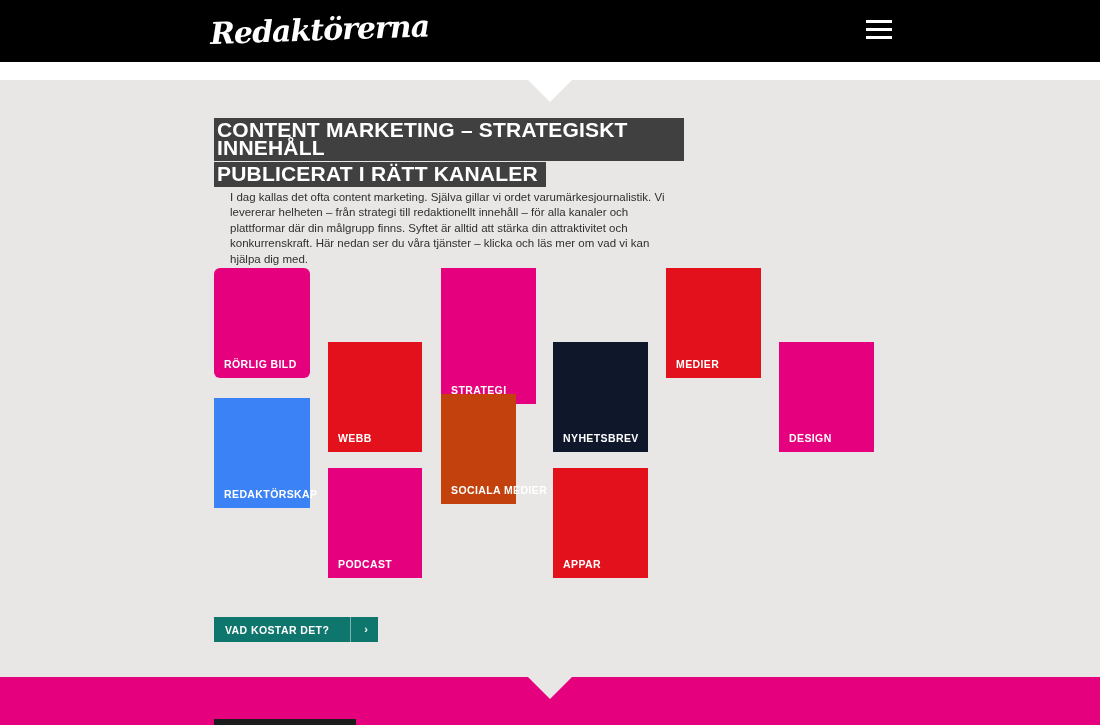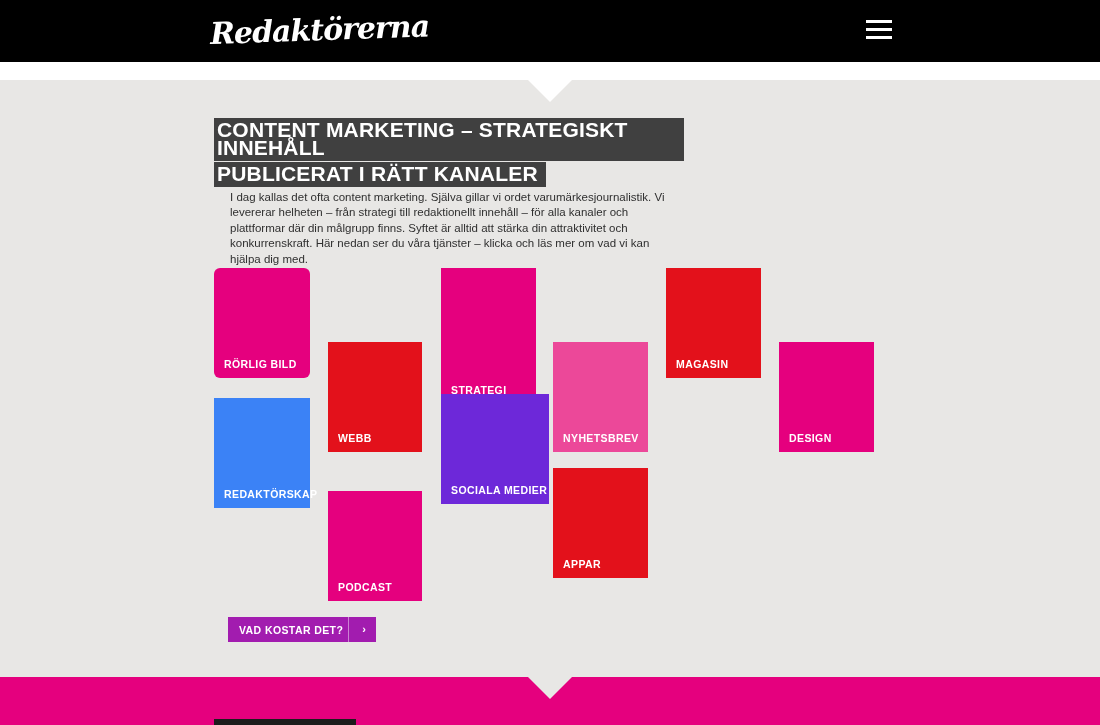--- a/index.html
+++ b/index.html
@@ -131,25 +131,24 @@
     font-weight: bold;
     letter-spacing: 0.4px;
     white-space: nowrap;
   }
 
   
   .cta {
     position: absolute;
     left: 214px;
     top: 617px;
-    width: 148px;
+    width: 164px;
     height: 25px;
-    background: #a21caf;
+    background: #0f766e;
     cursor: pointer;
-    margin-left: 14px;
   }
   .cta .cta-label {
     position: absolute;
     left: 11px;
     top: 7px;
     color: #ffffff;
     font-size: 10.5px;
     font-weight: bold;
     letter-spacing: 0.4px;
   }
@@ -225,37 +224,37 @@
 <div id="tiles-root">
     <div class="tile" style="left: 214px; top: 268px; width: 96px; height: 110px; background: rgb(229, 0, 126); border-radius: 6px;">
       <span class="tile-label">RÖRLIG BILD</span>
     </div>
     <div class="tile" style="left: 214px; top: 398px; width: 96px; height: 110px; background: #3b82f6;">
       <span class="tile-label">REDAKTÖRSKAP</span>
     </div>
     <div class="tile" style="left: 328px; top: 342px; width: 94px; height: 110px; background: rgb(227, 17, 27);">
       <span class="tile-label">WEBB</span>
     </div>
-    <div class="tile" style="left: 328px; top: 468px; width: 94px; height: 110px; background: rgb(229, 0, 126); margin-top: 23px;">
+    <div class="tile" style="left: 328px; top: 468px; width: 94px; height: 110px; background: rgb(229, 0, 126);">
       <span class="tile-label">PODCAST</span>
     </div>
     <div class="tile" style="left: 441px; top: 268px; width: 95px; height: 136px; background: rgb(229, 0, 126);">
       <span class="tile-label">STRATEGI</span>
     </div>
-    <div class="tile" style="left: 441px; top: 394px; width: 108px; height: 110px; background: #6d28d9;">
+    <div class="tile" style="left: 441px; top: 394px; width: 75px; height: 110px; background: #c2410c;">
       <span class="tile-label">SOCIALA MEDIER</span>
     </div>
-    <div class="tile" style="left: 553px; top: 342px; width: 95px; height: 110px; background: #ec4899;">
+    <div class="tile" style="left: 553px; top: 342px; width: 95px; height: 110px; background: #0f172a;">
       <span class="tile-label">NYHETSBREV</span>
     </div>
     <div class="tile" style="left: 553px; top: 468px; width: 95px; height: 110px; background: rgb(227, 17, 27); text-align: center;">
       <span class="tile-label">APPAR</span>
     </div>
     <div class="tile" style="left: 666px; top: 268px; width: 95px; height: 110px; background: rgb(227, 17, 27);">
-      <span class="tile-label">MAGASIN</span>
+      <span class="tile-label">MEDIER</span>
     </div>
     <div class="tile" style="left: 779px; top: 342px; width: 95px; height: 110px; background: rgb(229, 0, 126);">
       <span class="tile-label">DESIGN</span>
     </div>
   </div>
 
 <div class="cta">
   <span class="cta-label">VAD KOSTAR DET?</span>
   <span class="cta-divider"></span>
   <span class="cta-arrow">›</span>

